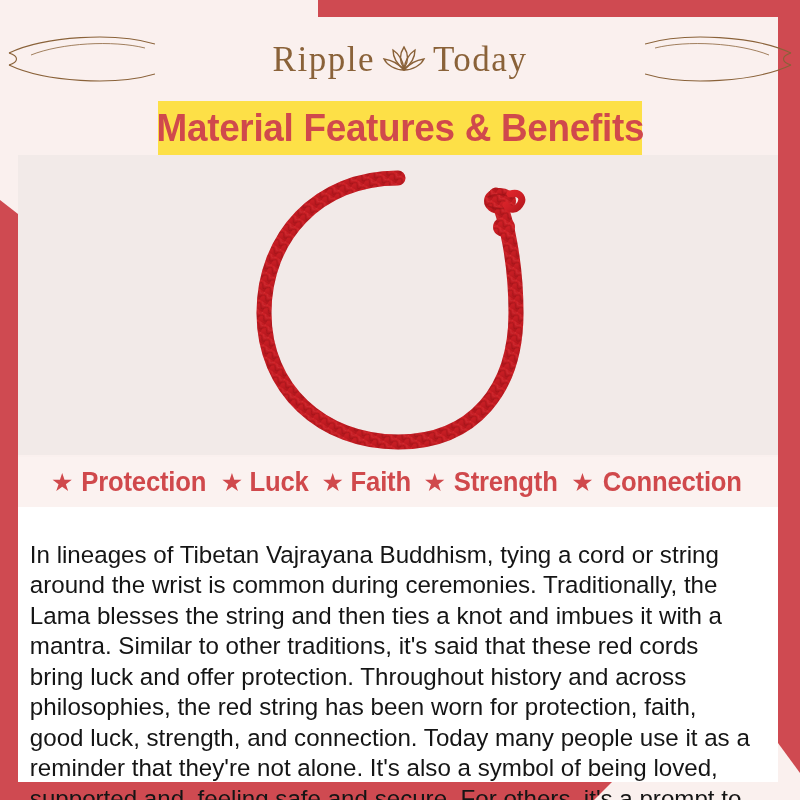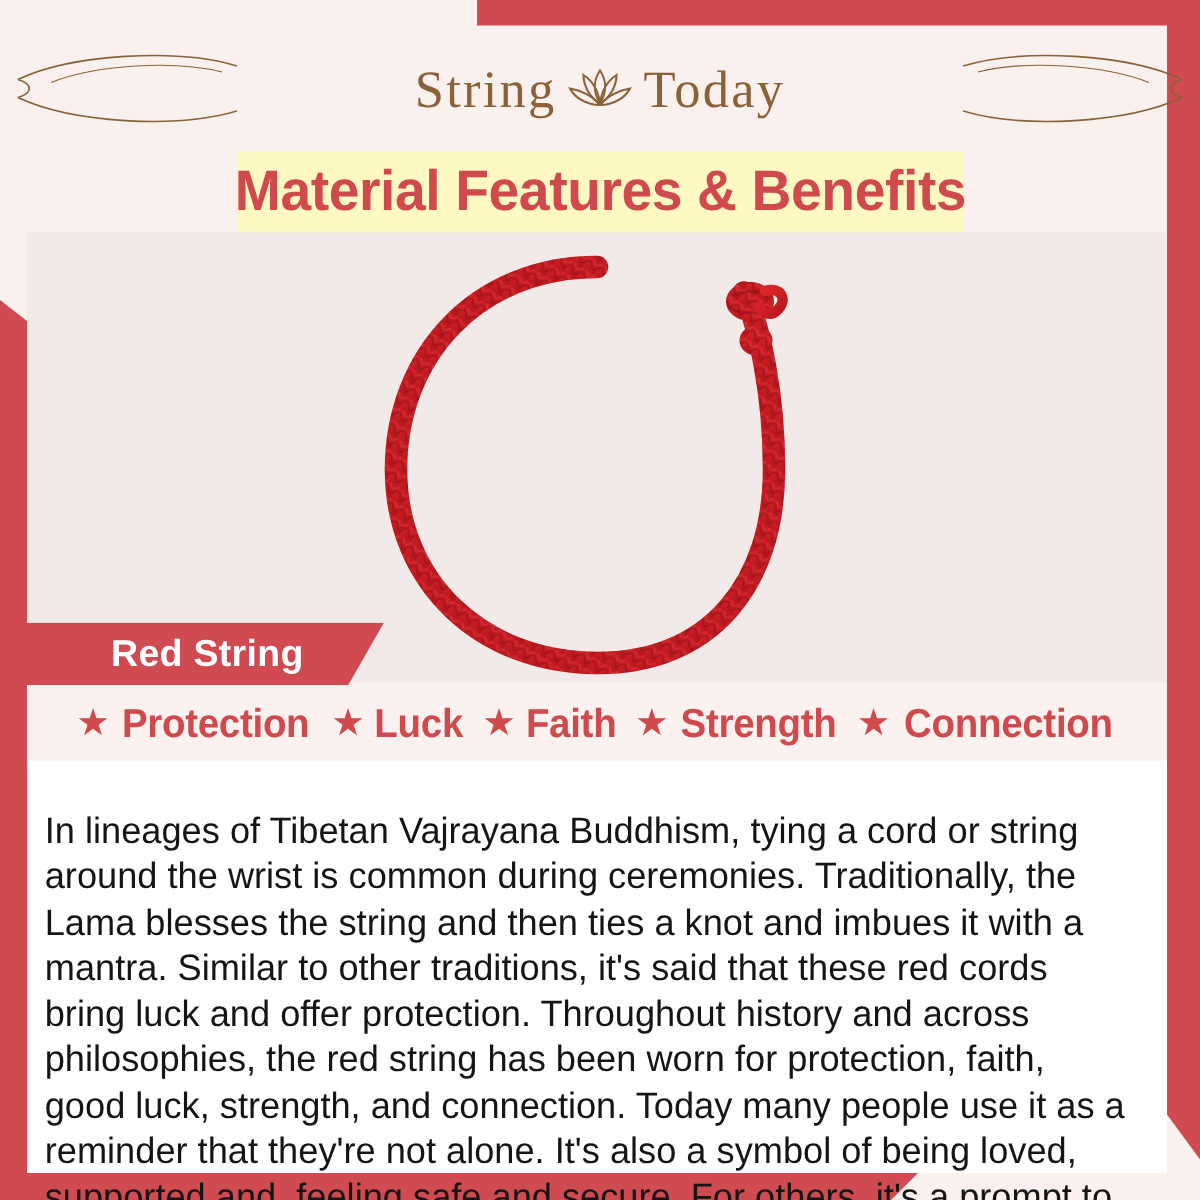--- a/index.html
+++ b/index.html
@@ -110,21 +110,21 @@
   .logo-flourish.left  { right: calc(100% + 118px); }
   .logo-flourish.right { left:  calc(100% + 118px); }
 
   
   .title-band {
     position: absolute;
     top: 101px;
     left: 158px;
     width: 484px;
     height: 54px;
-    background: #fef9c3;
+    background: #fde047;
     display: flex;
     align-items: center;
     justify-content: center;
   }
   .title-text {
     font-family: "Liberation Sans Narrow", "Liberation Sans", sans-serif;
     font-weight: bold;
     font-size: 38px;
     color: #d0494c;
     letter-spacing: -0.3px;
@@ -241,21 +241,21 @@
 
   <div class="logo-wrap">
     <div class="logo">
       <svg class="logo-flourish left" viewBox="0 0 150 46">
         <path d="M150 8 C 110 -4, 40 0, 4 17" fill="none" stroke="#8a6239" stroke-width="1.1"></path>
         <path d="M150 38 C 110 50, 40 46, 4 29" fill="none" stroke="#8a6239" stroke-width="1.1"></path>
         <path d="M4 17 C 14 20, 14 26, 4 29" fill="none" stroke="#8a6239" stroke-width="1.1"></path>
         <path d="M140 12 C 108 4, 56 7, 26 19" fill="none" stroke="#8a6239" stroke-width="0.8"></path>
       </svg>
 
-      <span class="logo-word">String</span>
+      <span class="logo-word">Ripple</span>
 
       <span class="logo-mark">
         <svg viewBox="0 0 46 40" width="46" height="40">
           <g fill="none" stroke="#8a6239" stroke-width="1.4" stroke-linecap="round">
             <path d="M23 8 C 27 14, 28 22, 23 30 C 18 22, 19 14, 23 8 Z"></path>
             <path d="M23 30 C 16 26, 12 18, 12 11 C 18 15, 22 22, 23 30 Z"></path>
             <path d="M23 30 C 30 26, 34 18, 34 11 C 28 15, 24 22, 23 30 Z"></path>
             <path d="M23 31 C 14 31, 6 26, 3 20 C 10 21, 18 25, 23 31 Z"></path>
             <path d="M23 31 C 32 31, 40 26, 43 20 C 36 21, 28 25, 23 31 Z"></path>
           </g>
@@ -308,23 +308,20 @@
         <ellipse cx="252" cy="36" rx="16" ry="13" fill="#8f1014" opacity="0.12"></ellipse>
         <path d="M240 32 Q 252 26, 264 33" fill="none" stroke="#8f1014" stroke-width="1.6" opacity="0.5"></path>
         <path d="M240 41 Q 252 47, 264 40" fill="none" stroke="#8f1014" stroke-width="1.6" opacity="0.5"></path>
         <ellipse cx="256" cy="62" rx="11" ry="10" fill="url(#braid)"></ellipse>
         <ellipse cx="256" cy="62" rx="11" ry="10" fill="#8f1014" opacity="0.1"></ellipse>
         <path d="M262 29 C 272 26, 278 34, 270 42 C 266 46, 260 44, 258 40" fill="none" stroke="url(#cordGrad)" stroke-width="7" stroke-linecap="round"></path>
       </g>
     </svg>
   </div>
 
-  <div class="tag">
-    <span class="tag-text">Red String</span>
-  </div>
 
   <div class="benefits">
     <span class="benefit">
       <span class="benefit-star">★</span>
       <span class="benefit-label">Protection</span>
     </span>
     <span class="benefit">
       <span class="benefit-star">★</span>
       <span class="benefit-label">Luck</span>
     </span>

